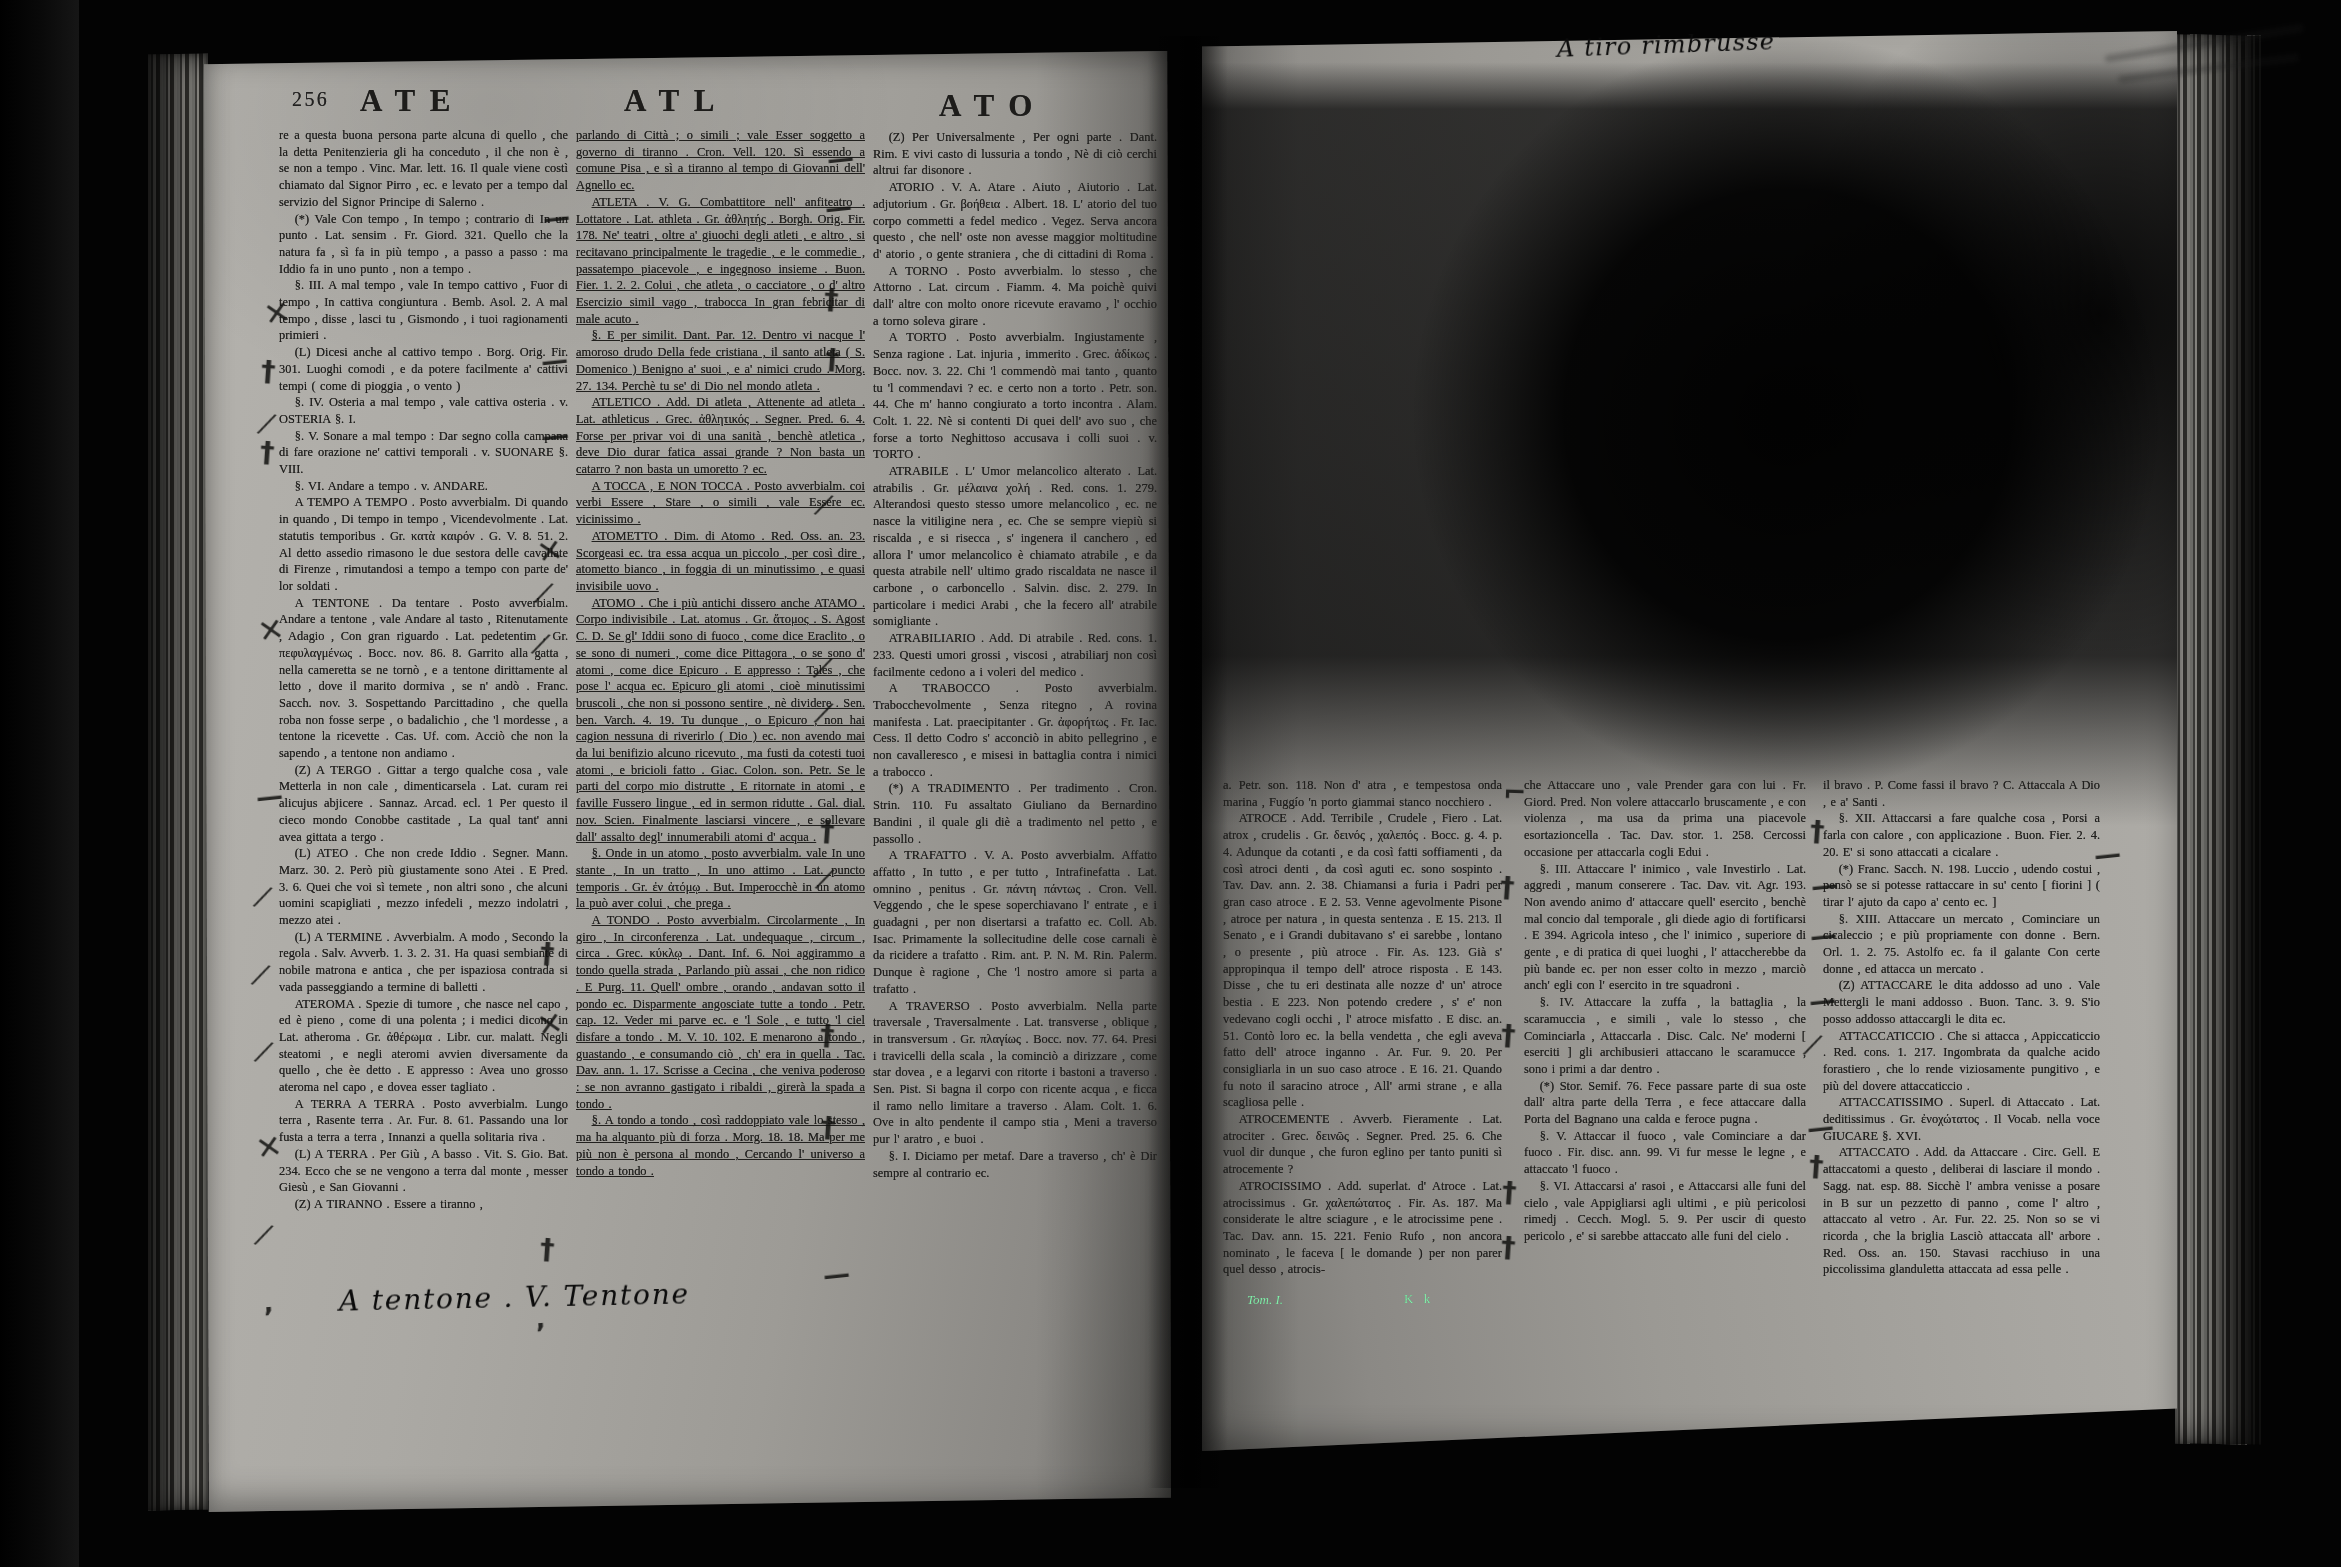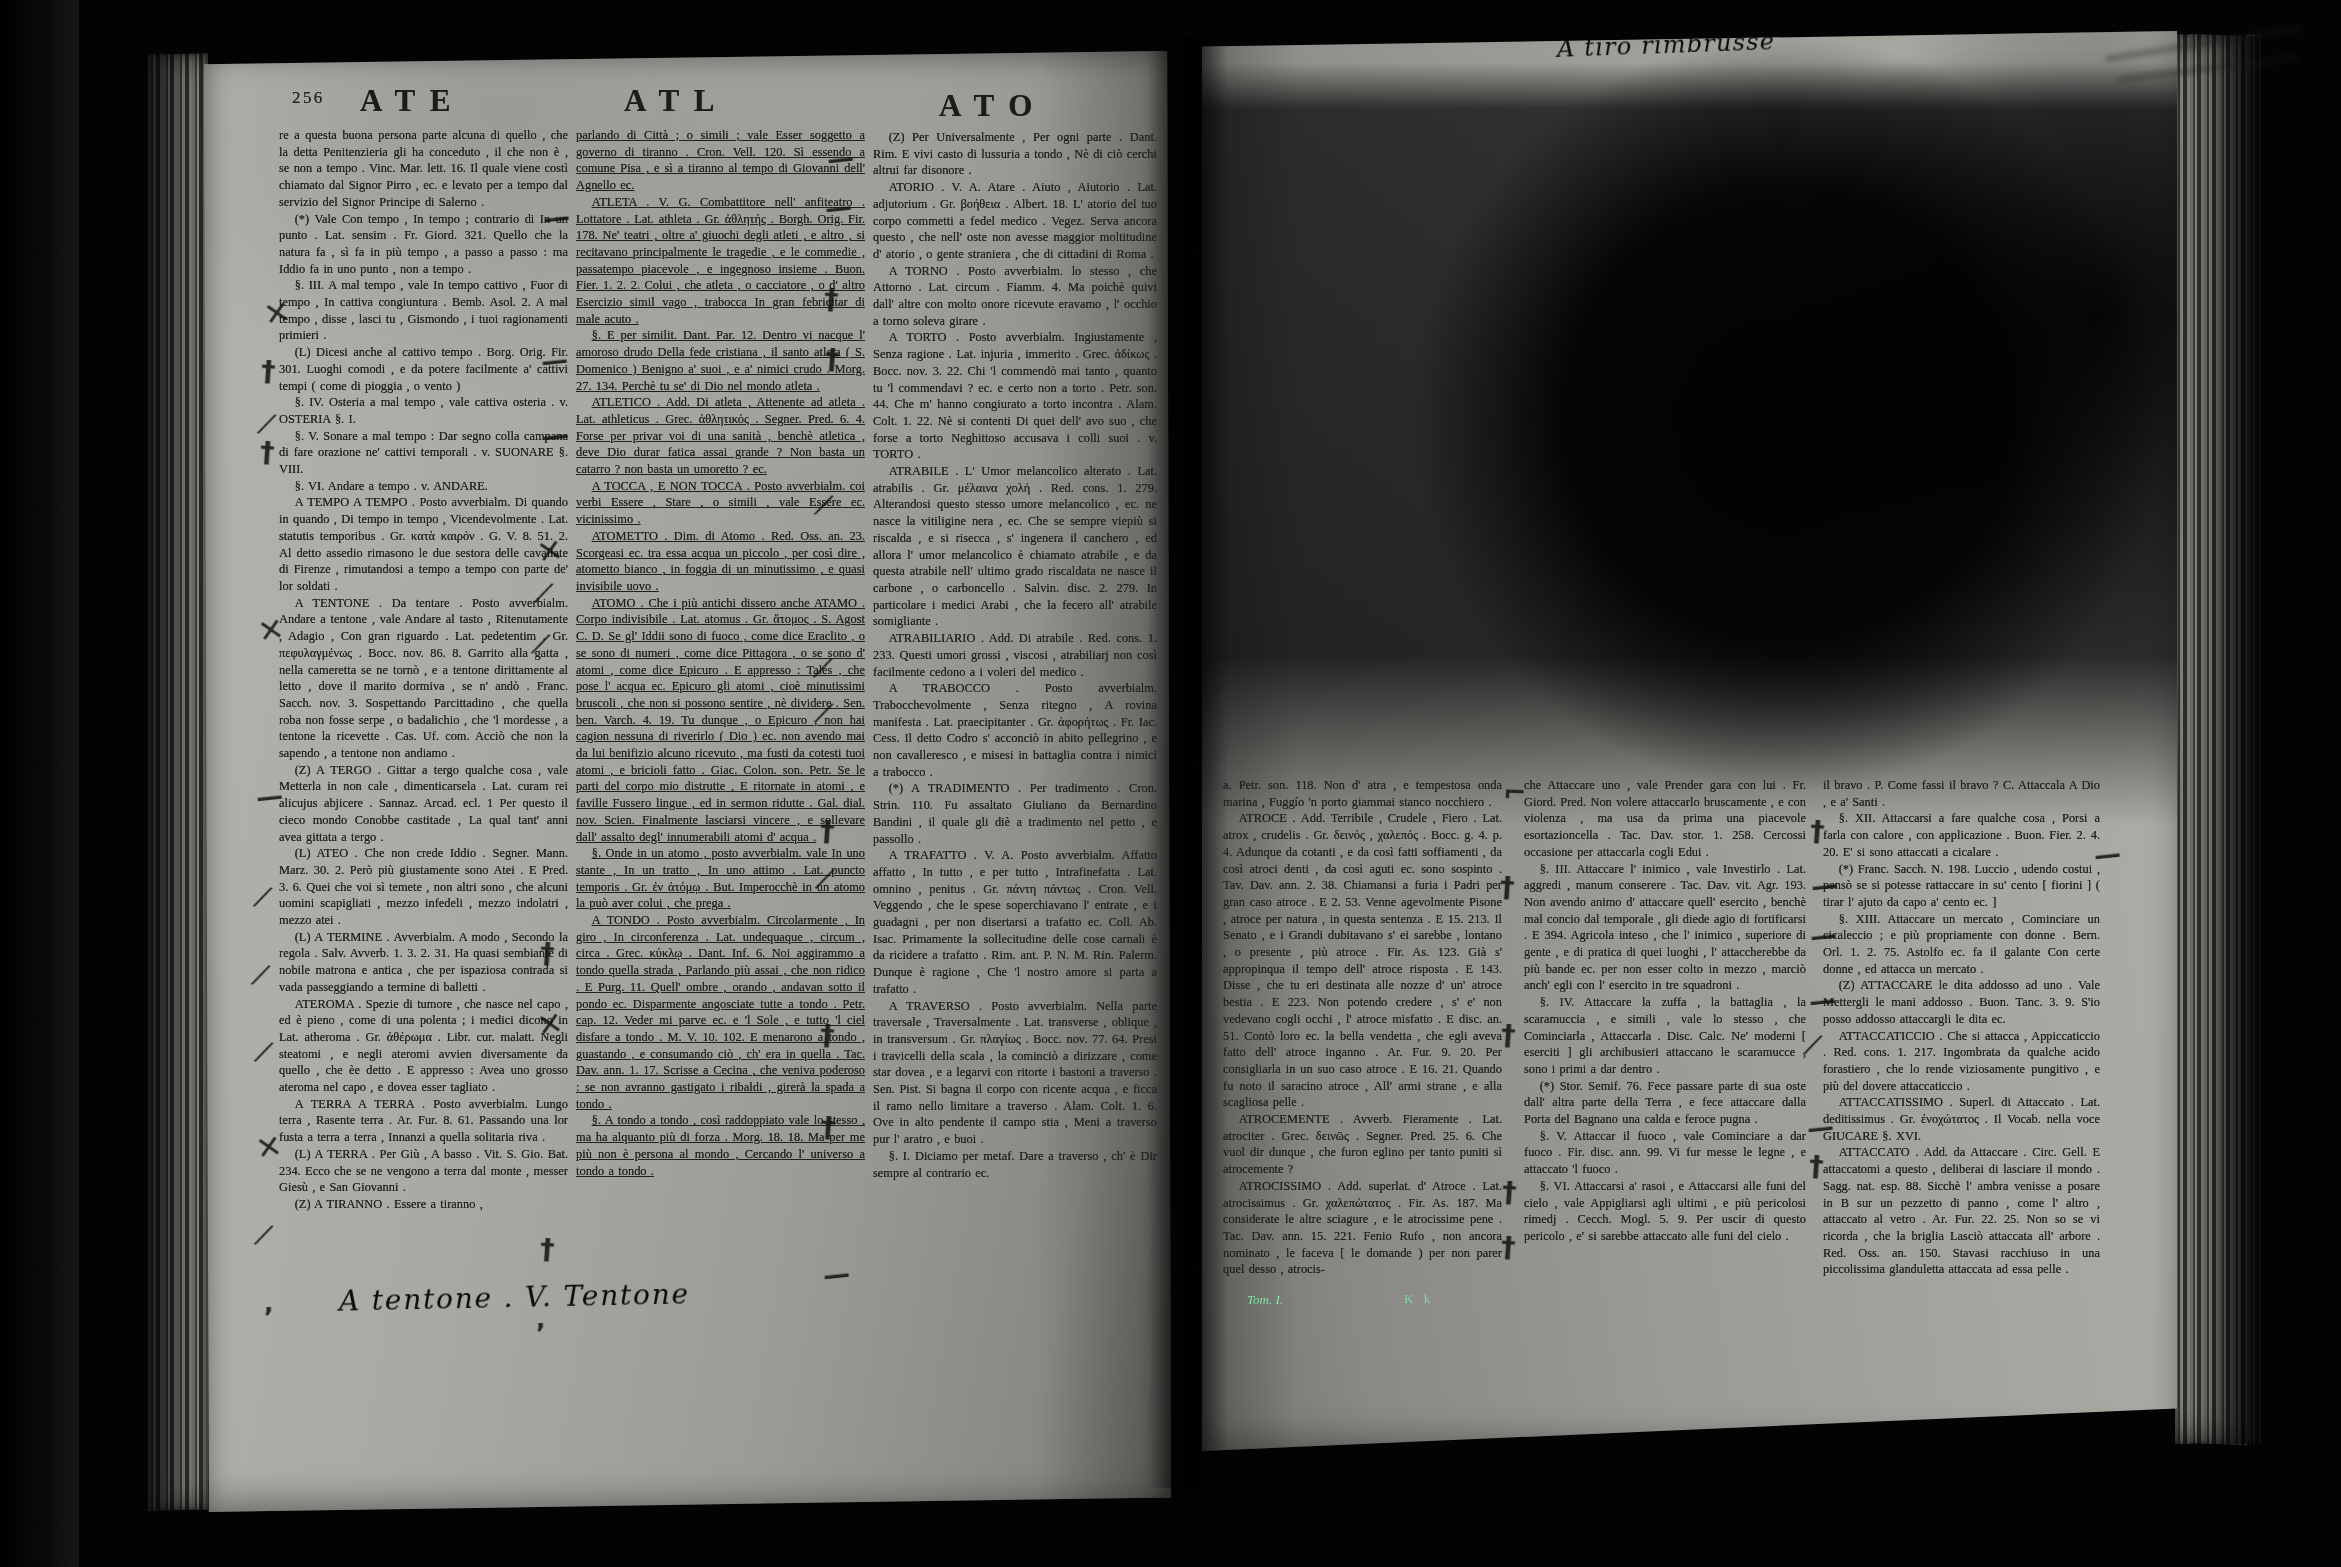--- a/index.html
+++ b/index.html
@@ -34,21 +34,21 @@
         radial-gradient(40% 30% at 92% 20%,rgba(0,0,0,.85) 0%,rgba(0,0,0,0) 80%),
         linear-gradient(to bottom,rgba(0,0,0,0) 0%,rgba(0,0,0,0) 2.2%,rgba(6,6,6,.72) 5.5%,
             rgba(6,6,6,.78) 44%,rgba(6,6,6,.25) 52%,rgba(0,0,0,0) 56%),
         linear-gradient(to left,rgba(0,0,0,0) 90%,rgba(0,0,0,.25) 100%);}
   .gutter{position:absolute;left:1148px;top:36px;width:80px;height:1452px;pointer-events:none;
       background:linear-gradient(90deg,rgba(0,0,0,0) 0%,rgba(0,0,0,.45) 38%,rgba(0,0,0,.8) 52%,
                  rgba(0,0,0,.5) 66%,rgba(0,0,0,0) 100%);}
   
   .hdr{position:absolute;color:#1d1c1a;font-weight:700;letter-spacing:14.5px;font-size:31px;
        text-shadow:0 0 0.6px #444;}
-  .pagenum{position:absolute;color:#222120;font-size:17px;letter-spacing:2.4px;text-shadow:0 0 0.6px #444;}
+  .pagenum{position:absolute;color:#222120;font-size:20px;letter-spacing:2.4px;text-shadow:0 0 0.6px #444;}
   
   .col{position:absolute;overflow:hidden;color:#21201e;font-size:12.4px;line-height:16.7px;
        text-align:justify;word-spacing:1.2px;text-shadow:0 0 0.4px rgba(40,40,40,.8);}
   .col p{margin:0;text-indent:15.7px;}
   .col p.cont{text-indent:0;}
   
   .sig{position:absolute;color:#86efac;font-size:13px;text-shadow:0 0 0.4px #444;}
   .sig.vol{font-style:italic;}
   
   .hand{position:absolute;color:#0b0b0b;font-style:italic;filter:blur(0.4px);

